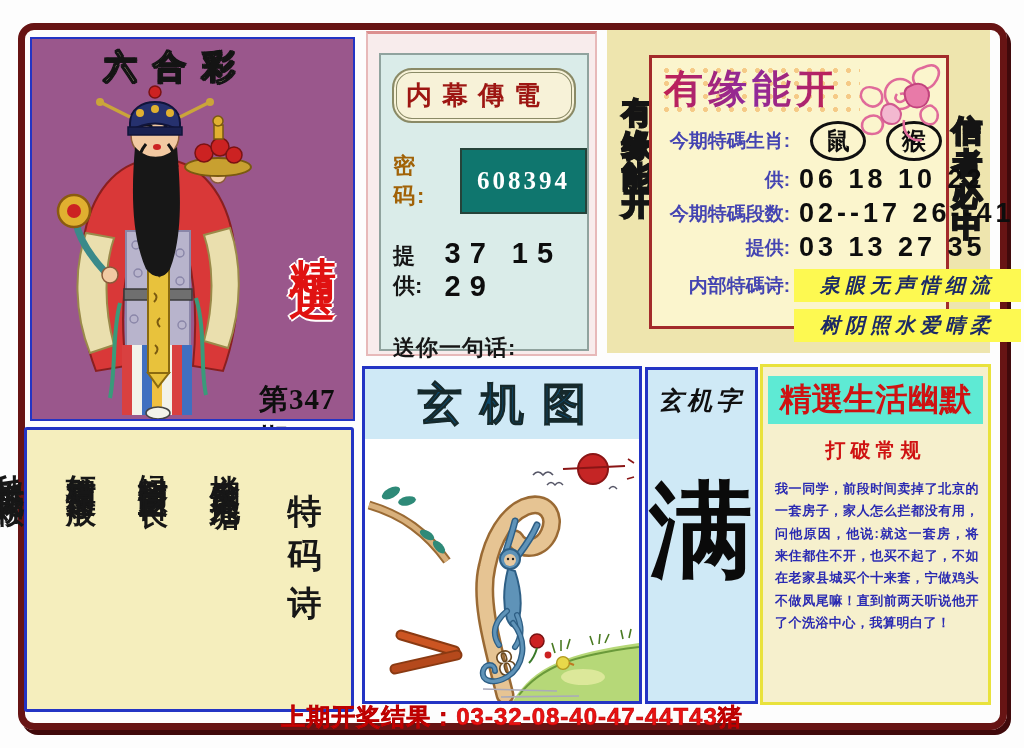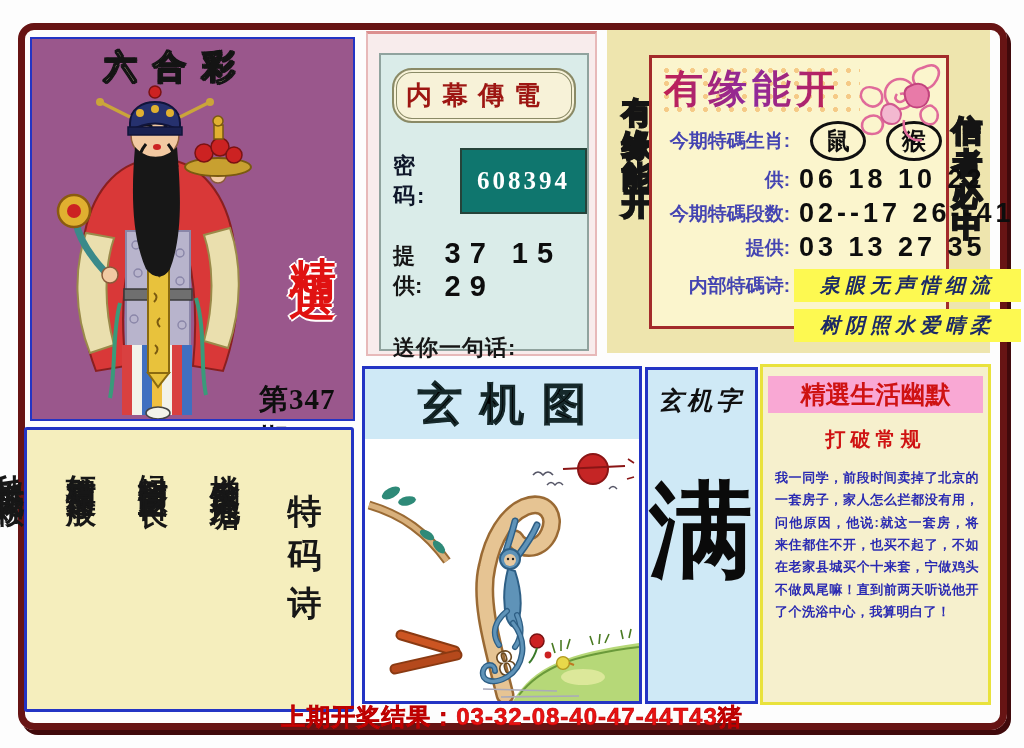--- a/index.html
+++ b/index.html
@@ -29,21 +29,21 @@
   .poem-title{font-size:34px;font-weight:900;letter-spacing:46px;padding-top:16px;margin-left:36px;}
 
   
   .insider{left:366px;top:31px;width:231px;height:325px;background:#f8ecec;border:2px solid #e7b9b9;border-top:3px solid #dc8f8f;}
   .insider-card{position:absolute;left:11px;top:19px;width:206px;height:294px;background:#daece9;border:2px solid #90a39e;}
   .insider-title-box{margin:13px auto 0;width:176px;background:#f7f2d8;border:2px solid #8a8a66;border-radius:20px;
          box-shadow:inset 0 0 0 2px #f7f2d8,inset 0 0 0 3px #8a8a66;padding:8px 2px;text-align:left;}
   .insider-title{color:#9d1612;font-size:26px;font-weight:900;font-family:"Liberation Serif",serif;
          letter-spacing:10px;padding-left:10px;}
   .row-pass{margin:25px 0 0 12px;display:flex;align-items:center;}
-  .lbl-pass{color:#0f172a;font-size:22px;font-weight:900;letter-spacing:2px;}
+  .lbl-pass{color:#a16207;font-size:22px;font-weight:900;letter-spacing:2px;}
   .pass-box{margin-left:7px;background:#0f766e;border:2px solid #25433a;color:#ffffff;
          font-family:"Liberation Serif",serif;font-size:25px;font-weight:bold;padding:17px 15px;letter-spacing:3px;}
   .row-provide{margin:23px 0 0 12px;display:flex;align-items:baseline;}
   .lbl-dark{color:#161616;font-size:22px;font-weight:900;}
   .provide-nums{margin-left:12px;color:#0d0d0d;font-size:29px;font-weight:900;letter-spacing:9px;}
   .row-msg-label{margin:30px 0 0 12px;color:#161616;font-size:22px;font-weight:900;letter-spacing:1px;}
   .insider-msg{margin-top:30px;text-align:center;color:#0d0d0d;font-size:27px;font-weight:bold;
          font-family:"Liberation Serif",serif;letter-spacing:1px;}
 
   
@@ -69,31 +69,31 @@
          font-size:24px;font-weight:900;color:#0d0d0d;margin-left:20px;}
   .trow-poem{display:flex;align-items:flex-start;margin-top:6px;}
   .tpoems{margin-left:4px;}
   .tpoem-line{display:block;background:#fdf951;color:#1c2a66;font-size:20px;font-weight:bold;font-style:italic;
          font-family:"Liberation Serif",serif;padding:3px 26px;margin-bottom:7px;letter-spacing:5px;white-space:nowrap;}
 
   
   .mpic{left:362px;top:366px;width:280px;height:338px;background:#ffffff;border:3px solid #2334c4;}
   .mpic-title-band{height:70px;background:#cfe9f6;display:flex;align-items:center;justify-content:center;}
   .mpic-title{font-size:44px;font-weight:900;font-family:"Liberation Serif",serif;letter-spacing:18px;
-         padding-left:18px;color:#000000;-webkit-text-stroke:1px #16292b;}
+         padding-left:18px;color:#0c4a6e;-webkit-text-stroke:1px #16292b;}
   .scene-svg{position:absolute;left:0;top:70px;width:274px;height:262px;}
   .mword{left:645px;top:367px;width:113px;height:337px;background:#cfe9f6;border:3px solid #2334c4;text-align:center;}
   .mword-title{margin-top:14px;font-size:25px;font-weight:900;font-style:italic;
          font-family:"Liberation Serif",serif;letter-spacing:4px;color:#101010;}
   .mword-char{margin-top:62px;font-size:104px;font-weight:900;font-family:"Liberation Serif",serif;
          line-height:1;color:#0a0a0a;}
 
   
   .humor{left:760px;top:364px;width:231px;height:341px;background:#f6f0cd;border:3px solid #e9e23c;}
-  .humor-title{margin:9px 5px 0;background:#f9a8d4;text-align:center;color:#cf1212;font-size:25px;
+  .humor-title{margin:9px 5px 0;background:#5eead4;text-align:center;color:#cf1212;font-size:32px;
          font-weight:900;font-family:"Liberation Serif",serif;padding:2px 0;}
   .humor-sub{margin-top:13px;text-align:center;color:#cf1212;font-size:20px;font-weight:900;
          font-family:"Liberation Serif",serif;letter-spacing:5px;}
   .humor-body{margin:14px 9px 0 12px;color:#2a2ab2;font-size:13px;font-weight:bold;line-height:1.72;
          text-align:justify;letter-spacing:.5px;}
 
   
   .footer{position:absolute;left:0;right:0;top:701px;text-align:center;z-index:3;color:#ea1212;
          font-size:24px;font-weight:900;letter-spacing:1px;-webkit-text-stroke:.6px #b00;}
 </style>

